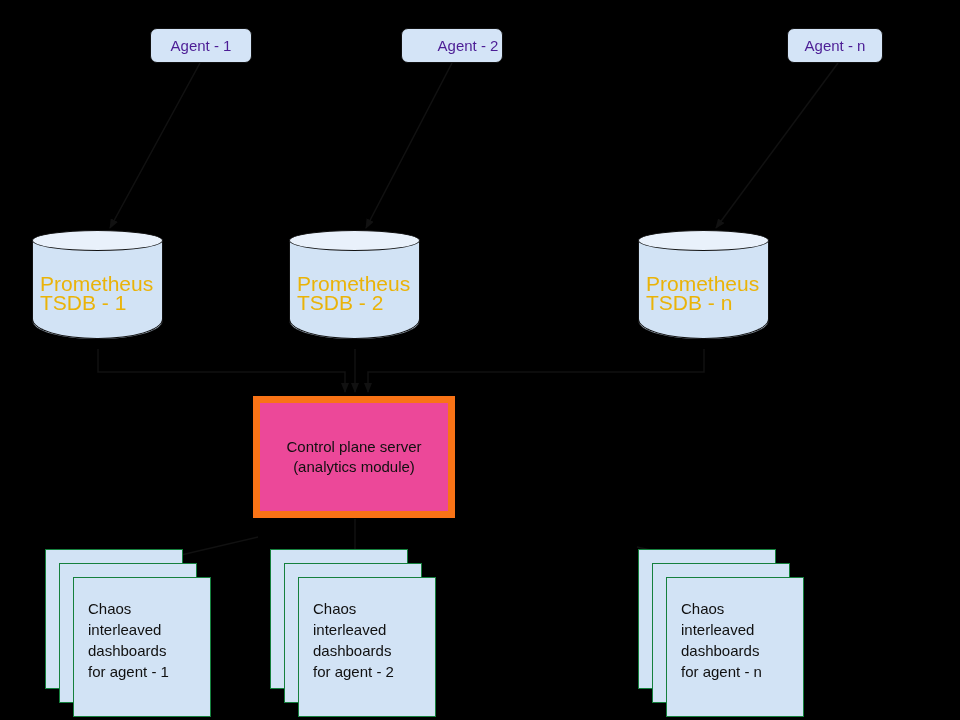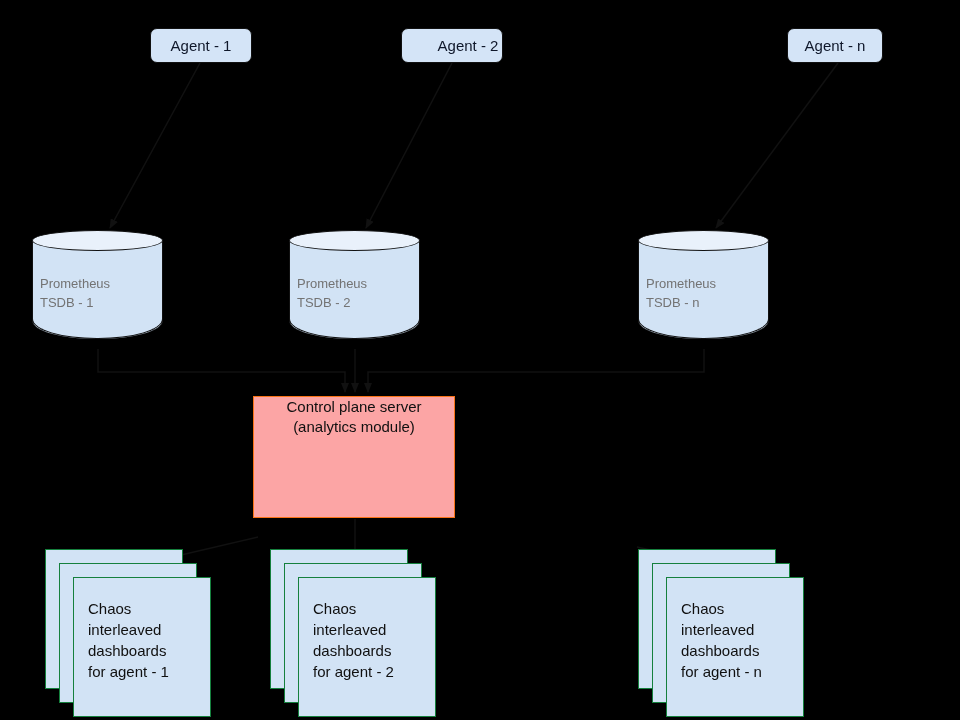--- a/index.html
+++ b/index.html
@@ -20,21 +20,21 @@
   
   .agent-badge {
     position: absolute;
     box-sizing: border-box;
     background: #d4e4f7;
     border: 1px solid #111111;
     border-radius: 7px;
     display: flex;
     align-items: center;
     justify-content: center;
-    color: #0f172a;
+    color: #4c1d95;
     font-size: 15px;
     line-height: 1;
     white-space: nowrap;
   }
 
   
   .cylinder {
     position: absolute;
     width: 131px;
     height: 118px;
@@ -73,34 +73,35 @@
     box-sizing: border-box;
     background: #e9f1fb;
     border: 1px solid #111111;
     border-radius: 50%;
   }
   .cyl-label {
     position: absolute;
     left: 8px;
     top: 44px;
     width: 120px;
-    color: #737373;
-    font-size: 13px;
+    color: #eab308;
+    font-size: 21px;
     line-height: 19px;
     text-align: left;
     white-space: pre-line;
   }
 
   
   .control-box {
     position: absolute;
     box-sizing: border-box;
-    background: #fca5a5;
-    border: 1px solid #f97316;
+    background: #ec4899;
+    border: 7px solid #f97316;
     display: flex;
+    align-items: center;
     justify-content: center;
     text-align: center;
     color: #101010;
     font-size: 15px;
     line-height: 20px;
     white-space: pre-line;
   }
 
   
   .card-stack {

